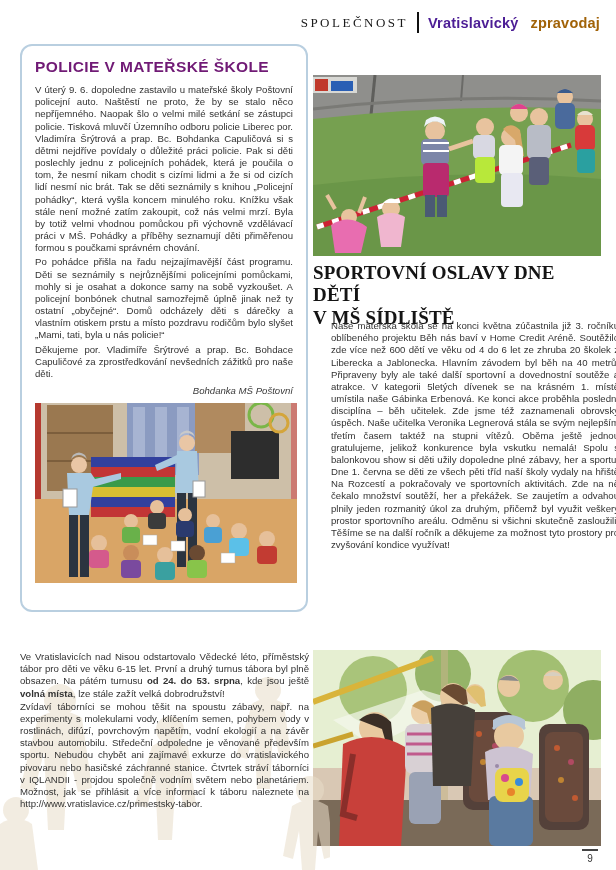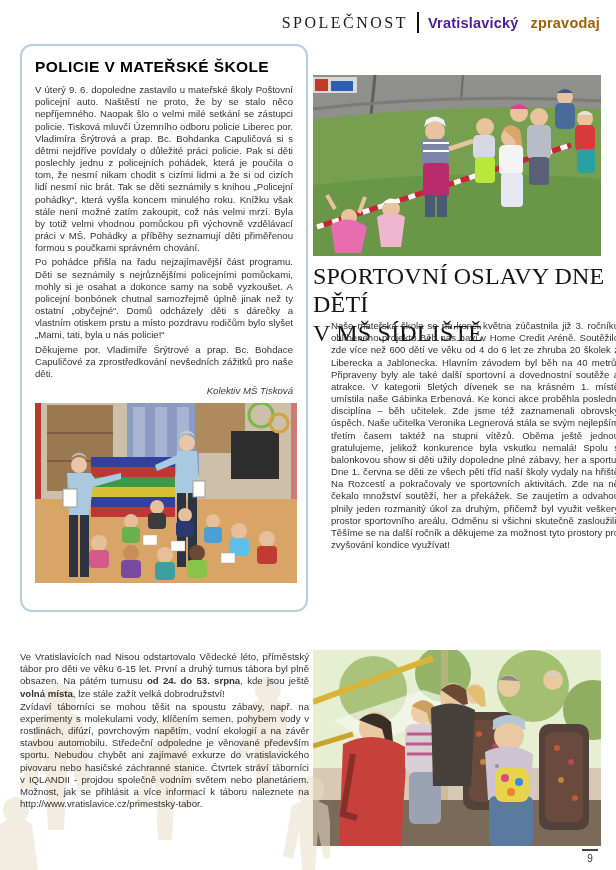--- a/index.html
+++ b/index.html
@@ -9,54 +9,54 @@
     position:relative; width:616px; height:870px; background:#fff;
     overflow:hidden; margin:0 auto;
   }
 
   
   .header {
     position:absolute; top:12px; right:16px;
     display:flex; align-items:center; gap:9px;
   }
   .section-label {
-    font-family:"Liberation Serif", serif; font-size:16px;
+    font-family:"Liberation Serif", serif; font-size:13px;
     letter-spacing:2.5px; color:#1a1a1a;
   }
   .header-divider { width:2px; height:21px; background:#101010; }
   .brand { font-size:14.5px; font-weight:bold; letter-spacing:0.2px; }
   .brand-blue { color:#4c1d95; }
   .brand-orange { color:#a16207; margin-left:12px; }
 
   
   .left-box {
     position:absolute; left:20px; top:44px; width:288px; height:568px;
     border:2px solid #b9cfe0; border-radius:12px; padding:11px 13px 10px 13px;
     background:#fff;
   }
   .left-title {
-    color:#000000; font-size:15.5px; font-weight:bold; letter-spacing:0.4px;
+    color:#701a75; font-size:15.5px; font-weight:bold; letter-spacing:0.4px;
     margin:1px 0 8px 0;
   }
   .body-text {
     font-size:9.6px; line-height:1.27; color:#333; text-align:justify;
   }
   .left-box .body-text { margin-bottom:2px; }
   .byline {
     font-size:9.6px; font-style:italic; color:#3a3a3a; text-align:right;
     margin-top:5px;
   }
   .photo-classroom { display:block; width:262px; height:180px; margin-top:7px; }
 
   
   .photo-tug { position:absolute; left:313px; top:75px; width:288px; height:181px; }
   .right-title {
     position:absolute; left:313px; top:262px; width:292px;
-    font-family:"Liberation Serif", serif; font-weight:normal;
-    font-size:24px; line-height:1.18; color:#141414; letter-spacing:0.2px;
+    font-family:"Liberation Serif", serif; font-weight:bold;
+    font-size:19px; line-height:1.18; color:#141414; letter-spacing:0.2px;
   }
   .right-body { position:absolute; left:331px; top:320px; width:288px; }
   .right-body .byline { margin-top:3px; }
 
   
   .bottom-title {
     position:absolute; left:19px; top:616px; width:592px;
     font-size:22px; font-weight:800; color:#0d0d0d; letter-spacing:0.2px;
   }
   .bottom-left { position:absolute; left:20px; top:651px; width:289px; z-index:2; }
@@ -82,21 +82,21 @@
     <span class="section-label">SPOLEČNOST</span>
     <span class="header-divider"></span>
     <span class="brand"><span class="brand-blue">Vratislavický</span><span class="brand-orange">zpravodaj</span></span>
   </div>
 
   <div class="left-box">
     <h1 class="left-title">POLICIE V MATEŘSKÉ ŠKOLE</h1>
     <p class="body-text">V úterý 9. 6. dopoledne zastavilo u mateřské školy Poštovní policejní auto. Naštěstí ne proto, že by se stalo něco nepříjemného. Naopak šlo o velmi milé setkání se zástupci policie. Tisková mluvčí Územního odboru policie Liberec por. Vladimíra Šrýtrová a prap. Bc. Bohdanka Capuličová si s dětmi nejdříve povídaly o důležité práci policie. Pak si děti poslechly jednu z policejních pohádek, která je poučila o tom, že nesmí nikam chodit s cizími lidmi a že si od cizích lidí nesmí nic brát. Tak se děti seznámily s knihou „Policejní pohádky“, která vyšla koncem minulého roku. Knížku však stále není možné zatím zakoupit, což nás velmi mrzí. Byla by totiž velmi vhodnou pomůckou při výchovně vzdělávací práci v MŠ. Pohádky a příběhy seznamují děti přiměřenou formou s poučkami správném chování.</p>
     <p class="body-text">Po pohádce přišla na řadu nejzajímavější část programu. Děti se seznámily s nejrůznějšími policejními pomůckami, mohly si je osahat a dokonce samy na sobě vyzkoušet. A policejní bonbónek chutnal samozřejmě úplně jinak než ty ostatní „obyčejné“. Domů odcházely děti s dárečky a vlastním otiskem prstu a místo pozdravu rodičům bylo slyšet „Mami, tati, byla u nás policie!“</p>
     <p class="body-text">Děkujeme por. Vladimíře Šrýtrové a prap. Bc. Bohdace Capuličové za zprostředkování nevšedních zážitků pro naše děti.</p>
-    <div class="byline">Kolektiv MŠ Tisková</div>
+    <div class="byline">Bohdanka MŠ Poštovní</div>
 
     <svg class="photo-classroom" viewBox="0 0 262 180">
       <rect x="0" y="0" width="262" height="180" fill="#cdbfa8"></rect>
       <rect x="0" y="0" width="6" height="180" fill="#b5392f"></rect>
       <rect x="256" y="0" width="6" height="130" fill="#cc7a72"></rect>
 
       <rect x="12" y="2" width="66" height="86" fill="#9a7850"></rect>
       <line x1="12" y1="30" x2="78" y2="30" stroke="#7c5e3c" stroke-width="2"></line>
       <line x1="12" y1="58" x2="78" y2="58" stroke="#7c5e3c" stroke-width="2"></line>
       <rect x="92" y="0" width="72" height="72" fill="#8b9bc1"></rect>

